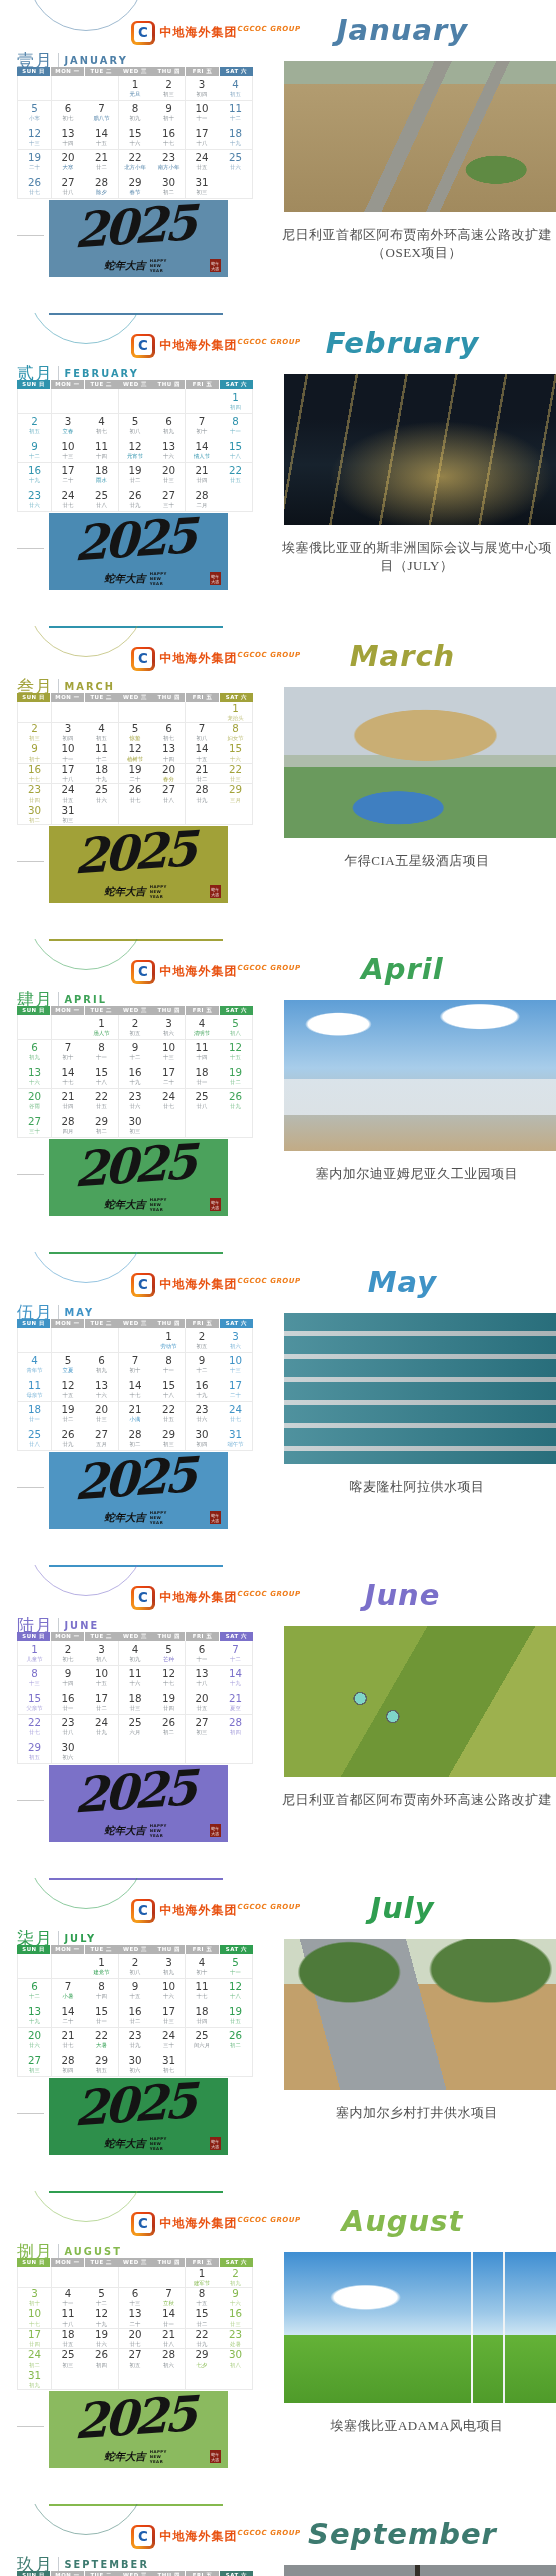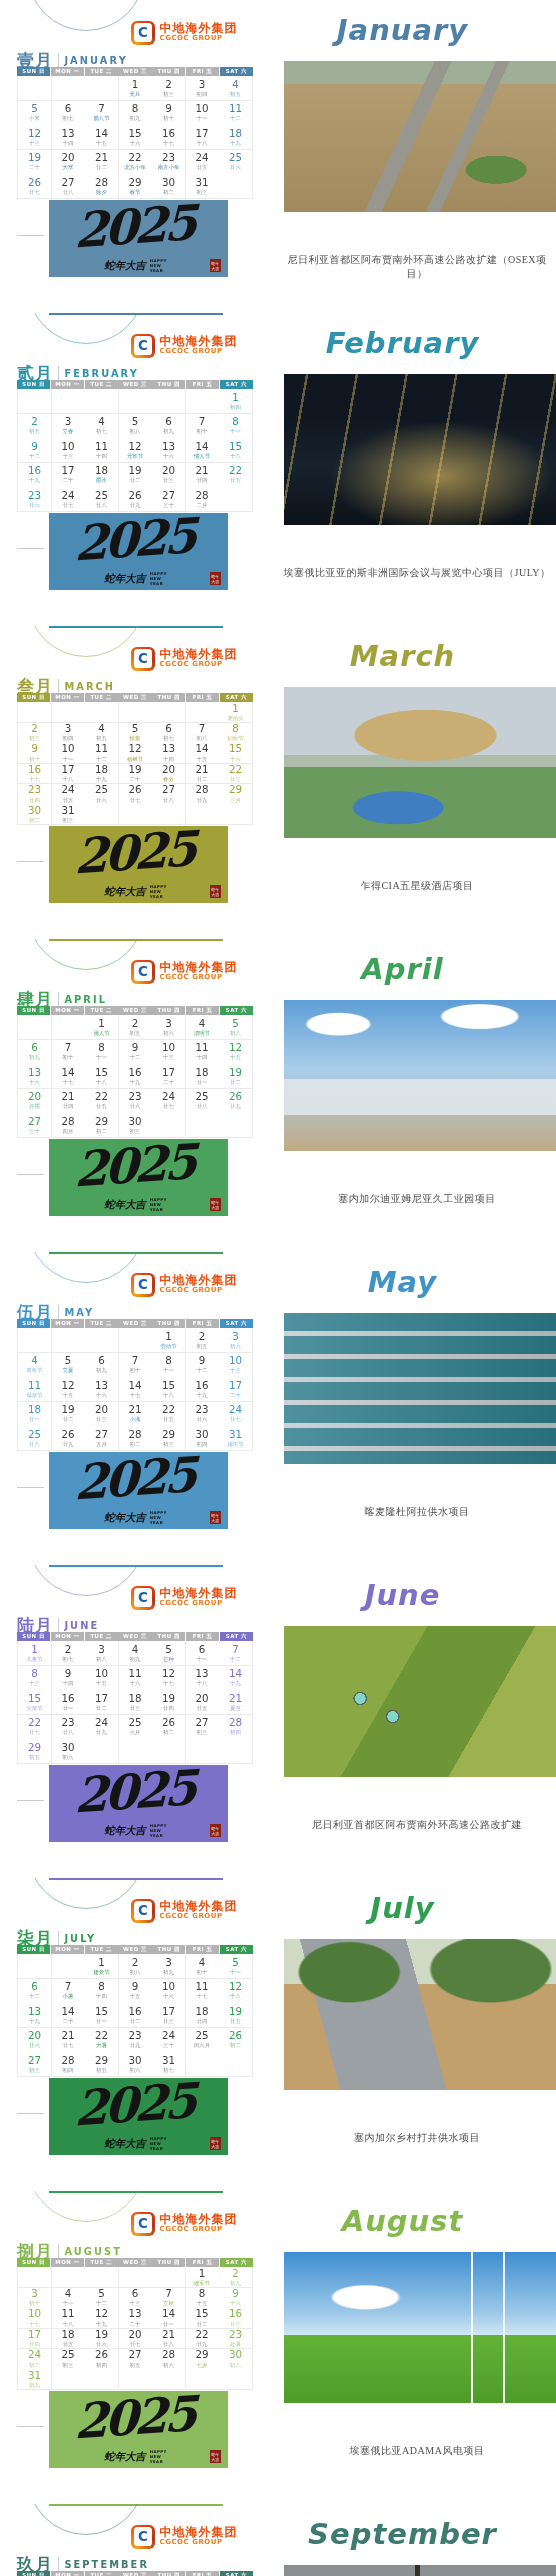--- a/index.html
+++ b/index.html
@@ -12,27 +12,27 @@
   .arc{position:absolute;left:27px;top:-87px;width:116px;height:116px;border:1px solid var(--accent);
        border-radius:50%;opacity:.55;}
 
   
   .logo{position:absolute;left:131px;top:20.6px;display:flex;align-items:center;gap:4.6px;}
   .logo-icon{position:relative;width:24px;height:24px;border-radius:5.7px;
     background:conic-gradient(from 210deg,#f59e1b,#e8430f 40%,#b5341a 70%,#f59e1b);
     display:flex;align-items:center;justify-content:center;}
   .logo-icon::before{content:"";position:absolute;inset:2.6px;background:#fff;border-radius:3.6px;}
   .logo-letter{position:relative;font-weight:bold;font-size:13.4px;color:#1f5fae;line-height:1;}
-  .logo-texts{display:flex;flex-direction:column;line-height:1.12;}
+  .logo-texts{display:flex;flex-direction:row;line-height:1.12;}
   .logo-cn{font-size:12px;font-weight:bold;color:#e8500f;letter-spacing:1px;}
-  .logo-en{font-size:7px;font-weight:bold;color:#ef7c1a;letter-spacing:0.5px;}
+  .logo-en{font-size:7px;font-weight:bold;color:#ef7c1a;letter-spacing:0.5px;font-style:italic;}
 
   
   .title-row{position:absolute;left:17px;top:49px;display:flex;align-items:center;gap:5.2px;}
-  .title-cn{font-size:17px;font-weight:bold;color:var(--accent);letter-spacing:1px;}
+  .title-cn{font-size:17px;font-weight:normal;color:var(--accent);letter-spacing:1px;}
   .title-div{width:1px;height:14.4px;background:#c9ced3;}
   .title-en{font-size:9.8px;font-weight:bold;color:var(--accent);letter-spacing:2.1px;}
 
   
   .grid{position:absolute;left:17px;top:67px;width:236px;}
   .dow-row{display:grid;grid-template-columns:repeat(7,1fr);gap:0.5px;}
   .dow{height:9.3px;display:flex;align-items:center;justify-content:center;
        color:#fff;font-size:5.4px;font-weight:bold;letter-spacing:0.5px;background:#b3b3b3;}
   .dow.we{background:var(--accent);}
   .days{display:grid;grid-template-columns:repeat(7,1fr);gap:0.5px;background:#eaeaea;
@@ -59,22 +59,22 @@
     color:#fff;font-size:3.9px;line-height:1.3;display:flex;align-items:center;justify-content:center;
     text-align:center;padding:0.5px;box-sizing:border-box;word-break:break-all;}
   .dash{position:absolute;left:17px;top:235px;width:27px;height:1px;background:#c9c9c9;}
 
   
   .script-title{position:absolute;left:258px;top:8.2px;width:289px;height:44px;
     display:flex;align-items:center;justify-content:center;
     font-family:"DejaVu Sans","Liberation Sans",sans-serif;font-style:italic;font-weight:bold;
     font-size:29px;letter-spacing:1px;color:var(--accent);}
   .photo{position:absolute;left:284px;top:61px;width:272px;height:151px;}
-  .caption{position:absolute;left:278px;top:253px;width:278px;text-align:center;
-    font-family:"Liberation Serif","DejaVu Serif",serif;font-size:10px;color:#4f4f4f;letter-spacing:0.5px;}
+  .caption{position:absolute;left:278px;top:226px;width:278px;text-align:center;
+    font-family:"Liberation Serif","DejaVu Serif",serif;font-size:13px;color:#4f4f4f;letter-spacing:0.5px;}
 
   
   .ph-0 .photo{background:
     radial-gradient(67px 31px at 78% 72%, #5f8a43 0 45%, transparent 46%),
     linear-gradient(115deg, transparent 0 44%, #97978f 44% 49%, transparent 49% 62%, #97978f 62% 66%, transparent 66%),
     linear-gradient(180deg,#9fae97 0 23px,#b29c70 23px,#a18a5e 100%);}
   .ph-1 .photo{background:
     radial-gradient(155px 77px at 58% 68%, rgba(233,196,96,.6), transparent 72%),
     repeating-linear-gradient(100deg, transparent 0 21.6px, rgba(240,205,105,.38) 21.6px 24px, transparent 24px 49px),
     linear-gradient(180deg,#101721 0 30%,#17222d 60%,#0c1219 100%);}

